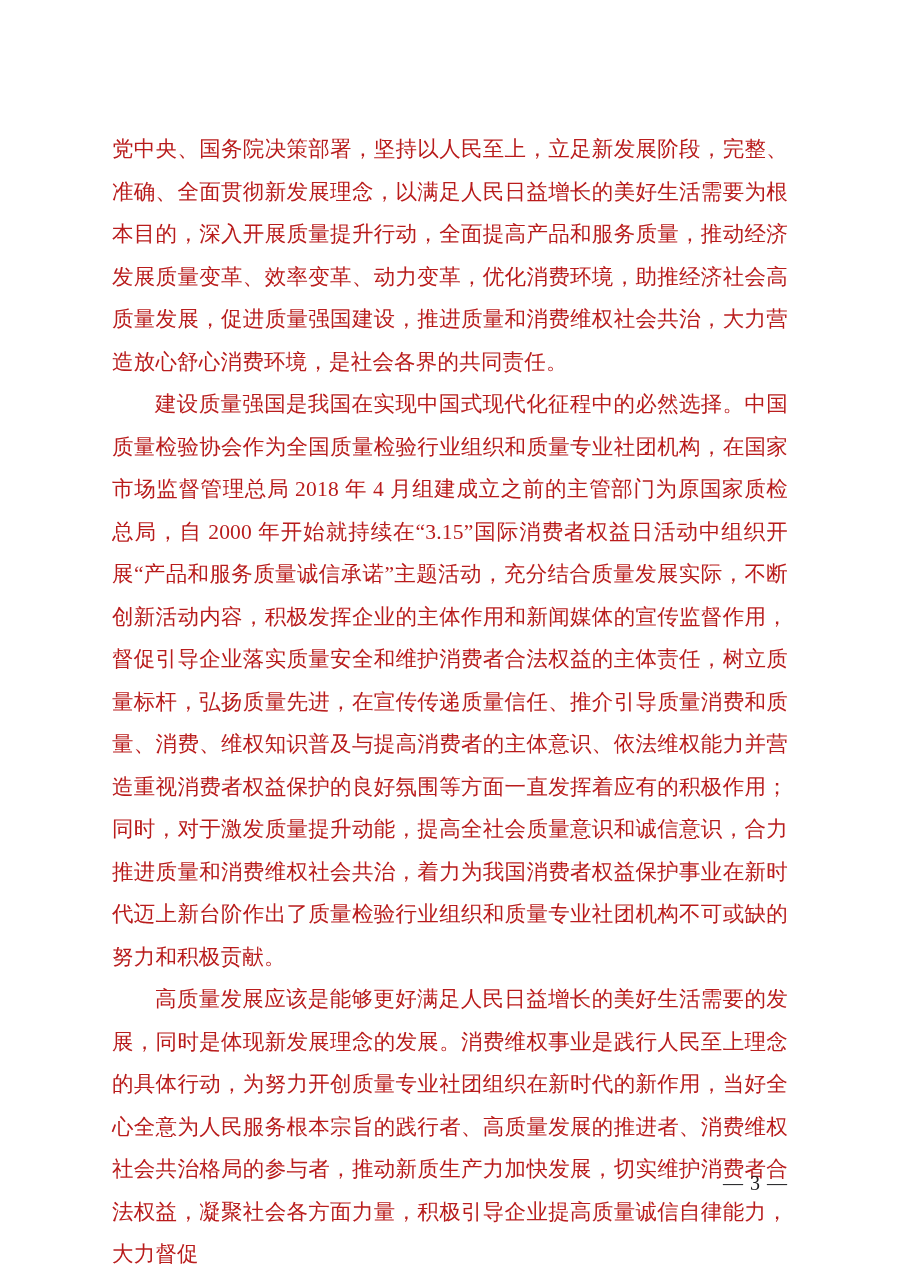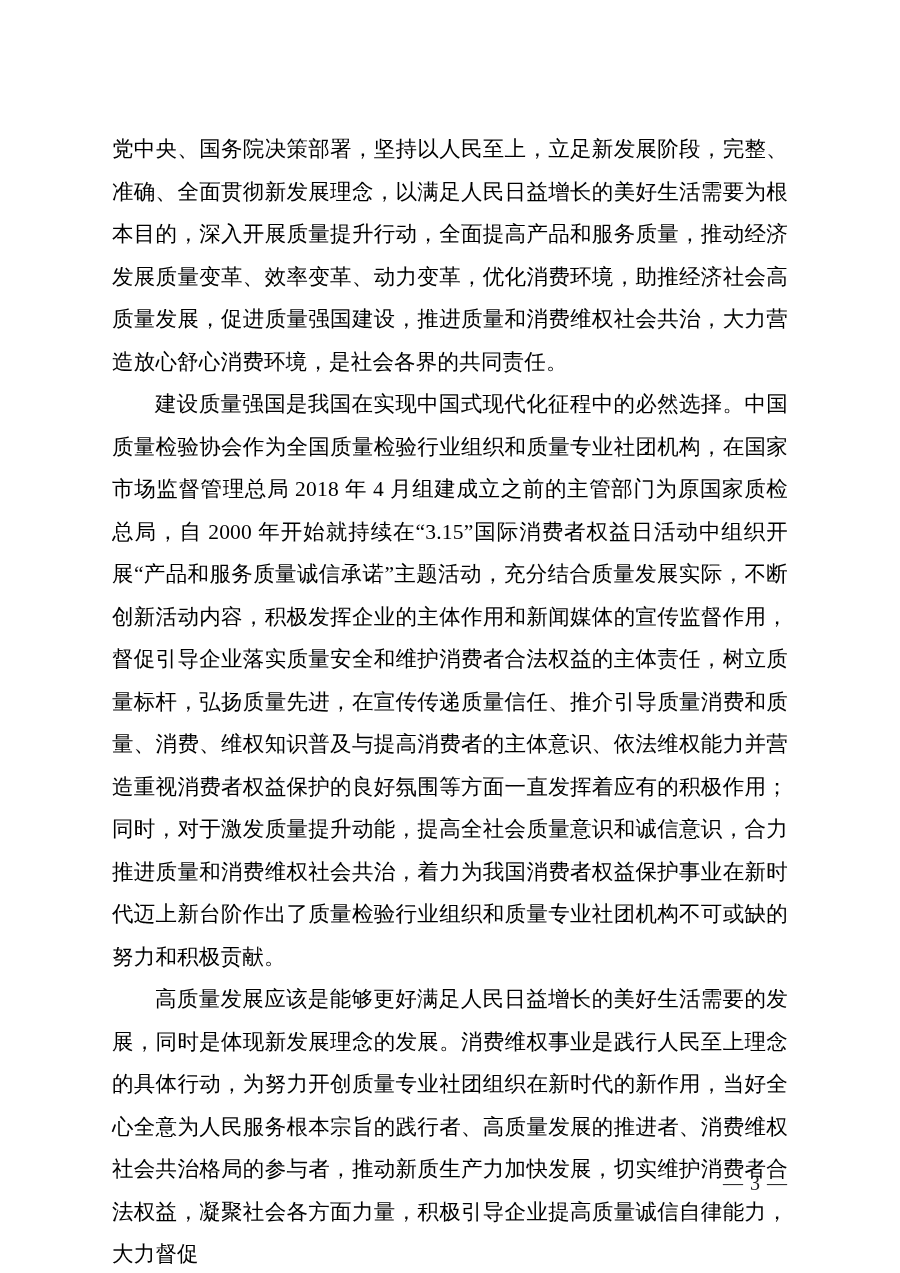--- a/index.html
+++ b/index.html
@@ -29,21 +29,21 @@
     top: 128px;
     width: 676px;
   }
   .para {
     font-size: 21.5px;
     line-height: 42.5px;
     text-align: justify;
     text-justify: inter-ideograph;
     margin: 0 0 0 0;
     letter-spacing: 0.2px;
-    color: #000000;
+    color: #b91c1c;
   }
   .para + .para {
     margin-top: 0px;
   }
   .indent {
     text-indent: 43px;
   }
   .page-number {
     position: absolute;
     right: 112px;

